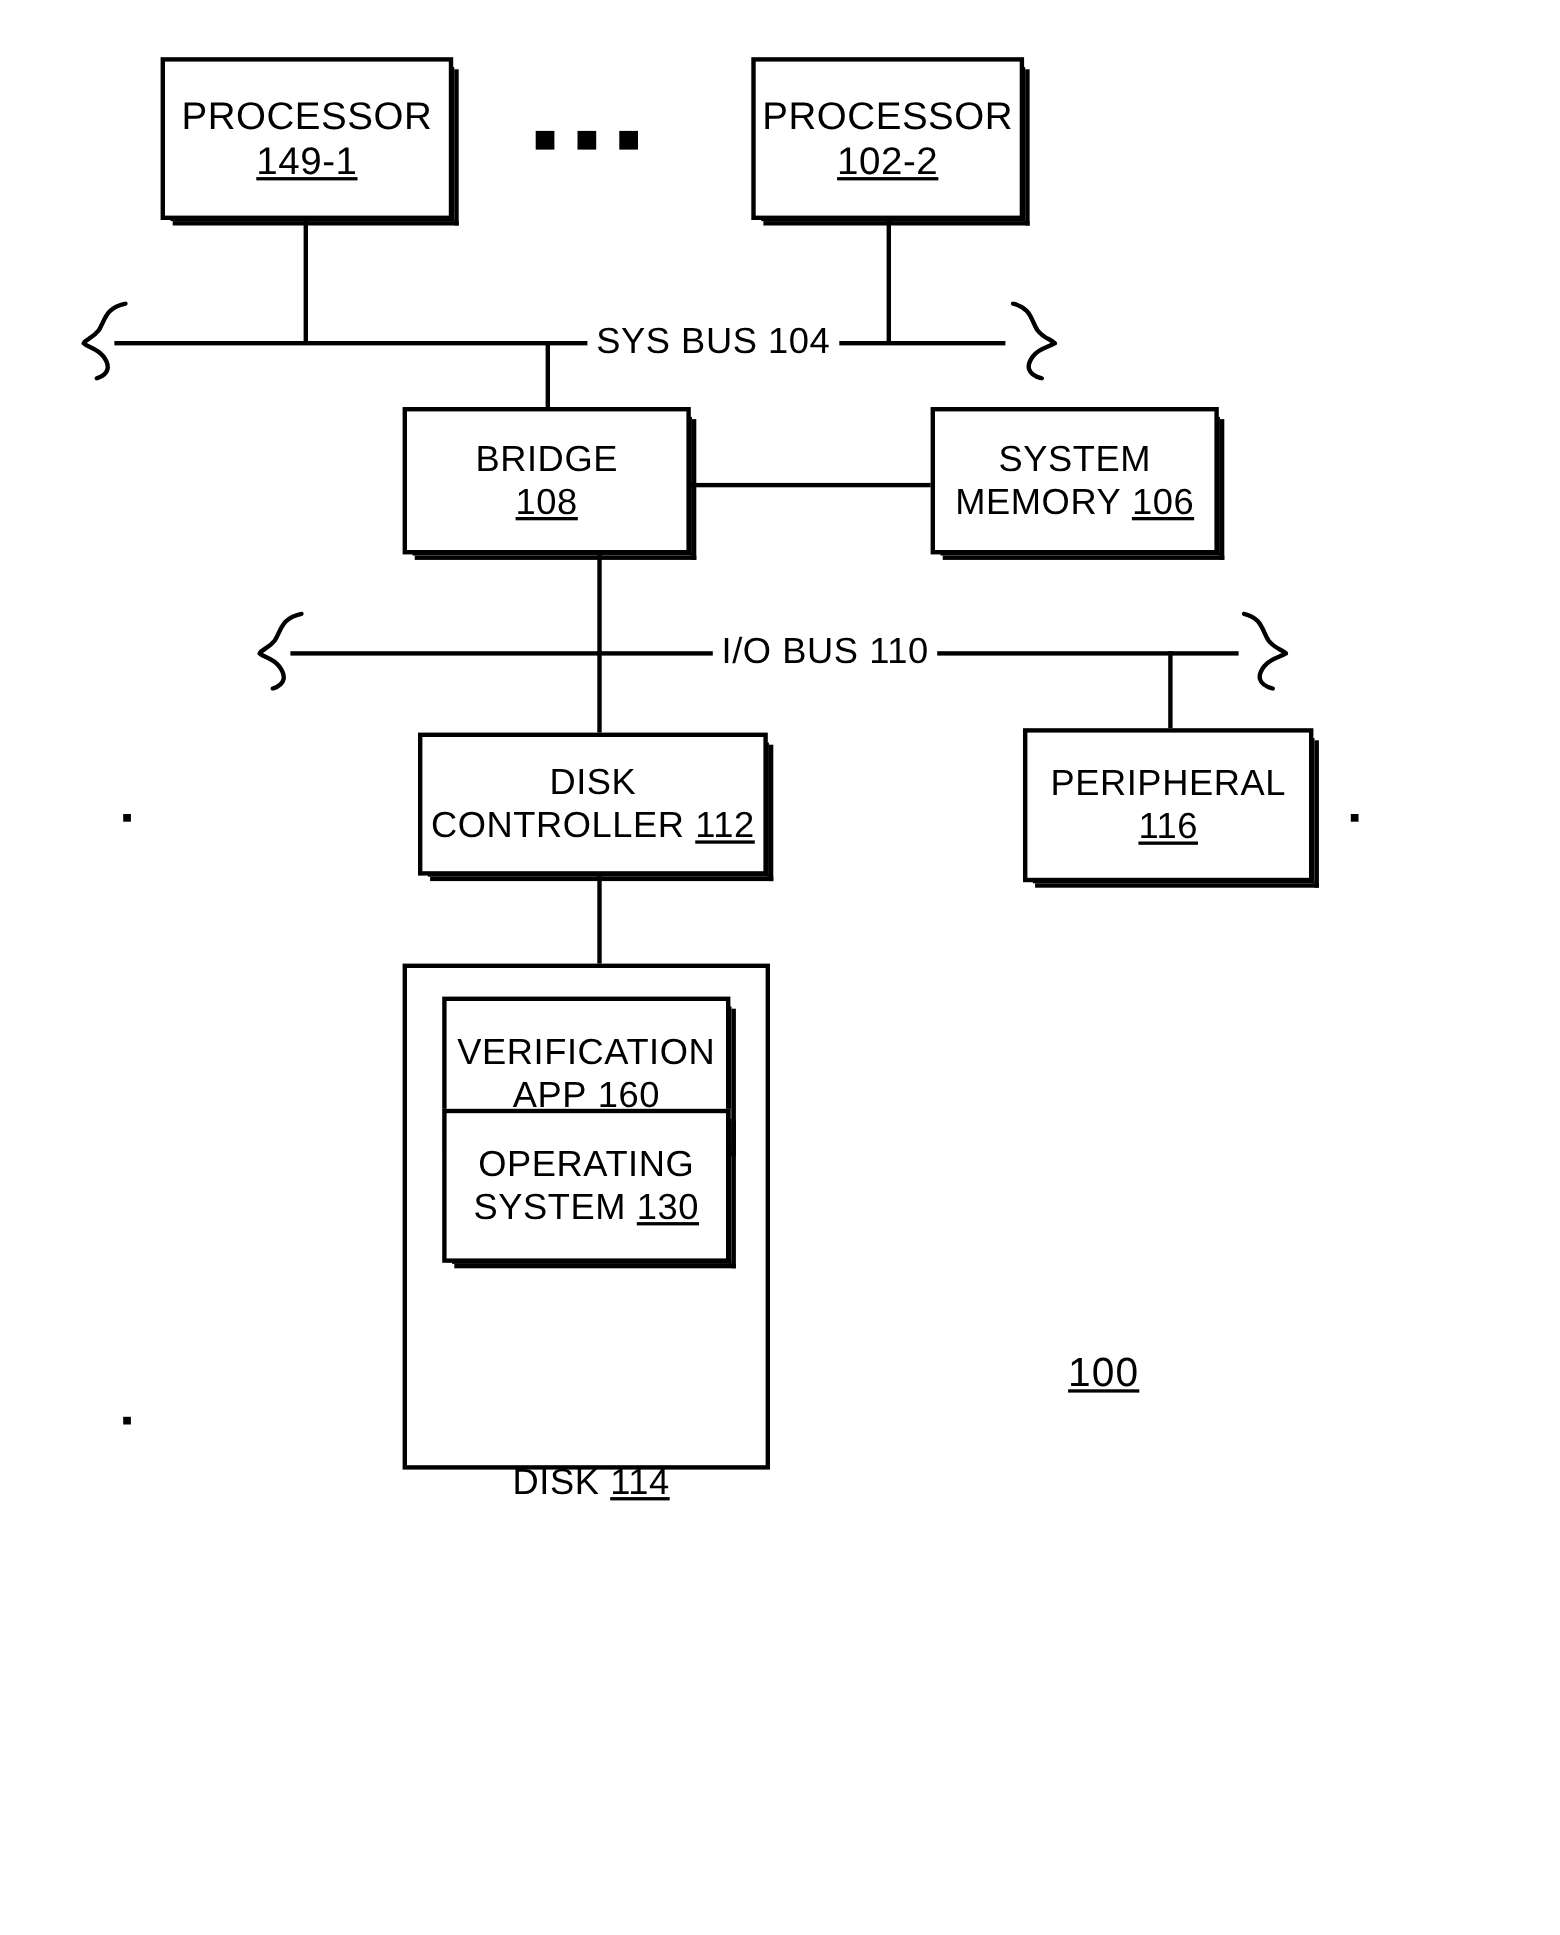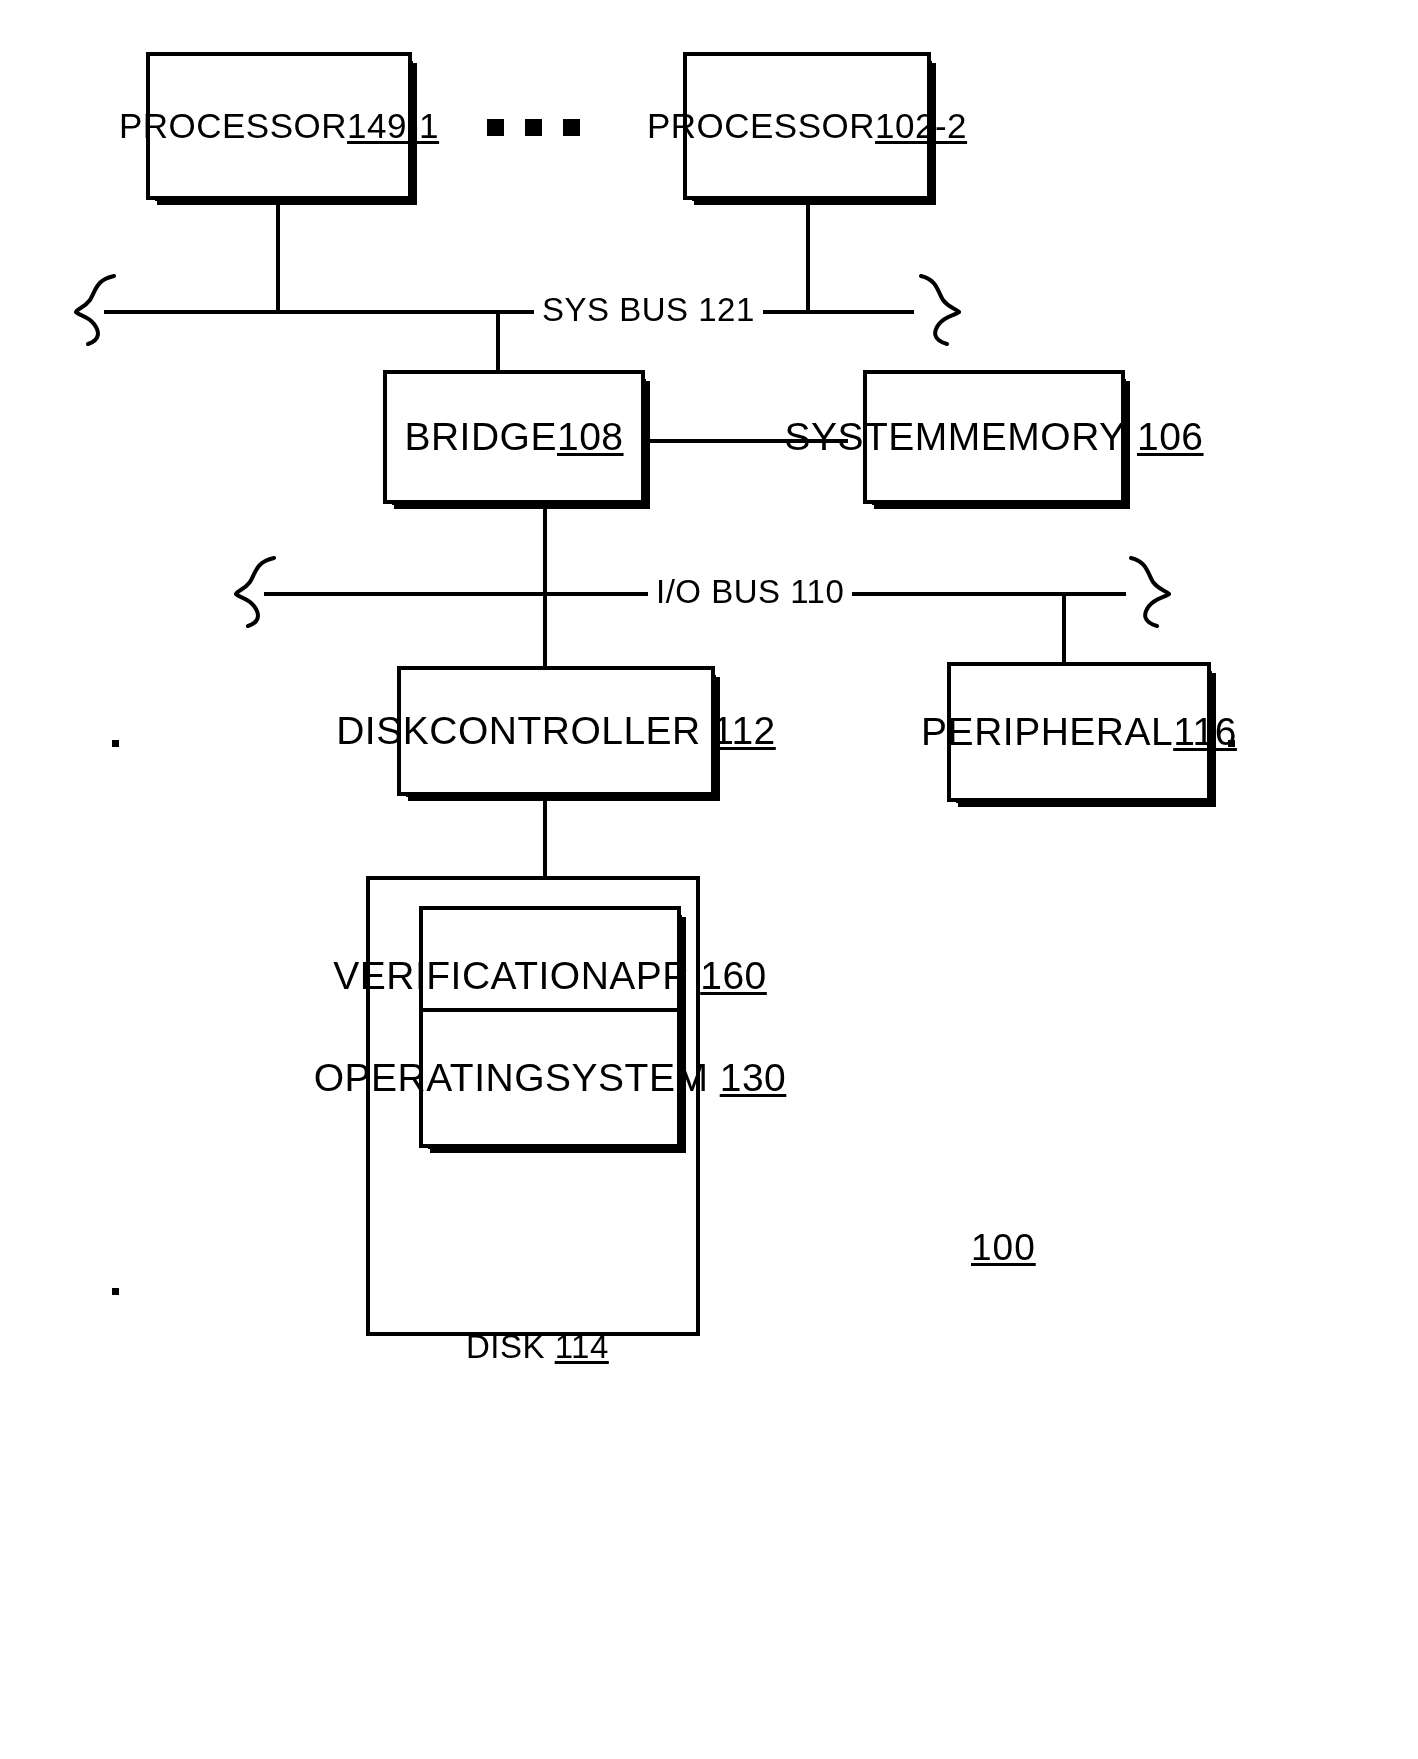--- a/index.html
+++ b/index.html
@@ -19,20 +19,21 @@
     overflow: hidden;
   }
 
   
   .box {
     position: absolute;
     box-sizing: border-box;
     background: #ffffff;
     border: 4px solid #000000;
     display: flex;
+    flex-direction: column;
     align-items: center;
     justify-content: center;
     text-align: center;
     line-height: 1.18;
     letter-spacing: 0.5px;
     z-index: 5;
   }
   
   .box.shadow::after {
     content: "";
@@ -64,21 +65,21 @@
     white-space: nowrap;
   }
   .u {
     text-decoration: underline;
     text-underline-offset: 3px;
     text-decoration-thickness: 3px;
   }
 
   
   .t-lg { font-size: 35px; }
-  .t-md { font-size: 39px; margin-left: 17px; }
+  .t-md { font-size: 33px; }
 
   
   .vline {
     position: absolute;
     width: 4px;
     background: #000000;
     z-index: 2;
   }
   .hline {
     position: absolute;
@@ -177,21 +178,21 @@
   <div class="hline" style="left:104px; top:310px; width:810px;"></div>
 
   <svg class="squiggle" style="left:74px; top:274px; width:48px; height:72px;" viewBox="0 0 48 72">
     <path d="M40 2 C 22 6, 22 16, 16 26 C 10 34, 4 34, 2 38 C 6 42, 14 42, 20 50 C 26 58, 26 66, 14 70" fill="none" stroke="#000" stroke-width="4" stroke-linecap="round"></path>
   </svg>
 
   <svg class="squiggle" style="left:903px; top:274px; width:58px; height:72px;" viewBox="0 0 58 72">
     <path d="M18 2 C 34 6, 34 16, 40 26 C 46 34, 52 34, 56 38 C 50 42, 42 42, 36 50 C 30 58, 30 66, 44 70" fill="none" stroke="#000" stroke-width="4" stroke-linecap="round"></path>
   </svg>
 
-  <div class="bus-label" style="left:534px; top:291px;">SYS BUS 121</div>
+  <div class="bus-label" style="left:534px; top:291px;">SYS BUS 104</div>
 
   <div class="vline" style="left:496px; top:310px; height:62px;"></div>
 
   <div class="box shadow t-md" style="left:366px; top:370px; width:262px; height:134px;">
     <span class="ln">BRIDGE</span>
     <span class="ln u">108</span>
   </div>
 
   <div class="box shadow t-md" style="left:846px; top:370px; width:262px; height:134px;">
     <span class="ln">SYSTEM</span>

